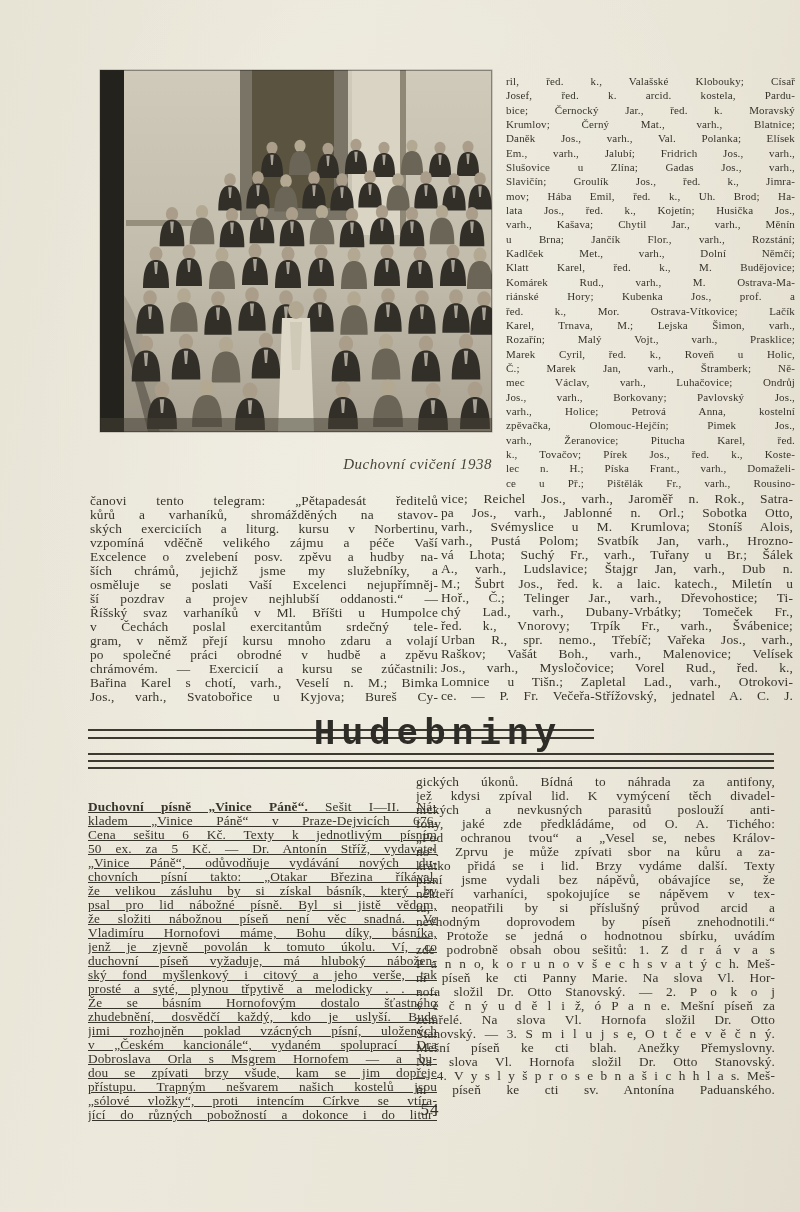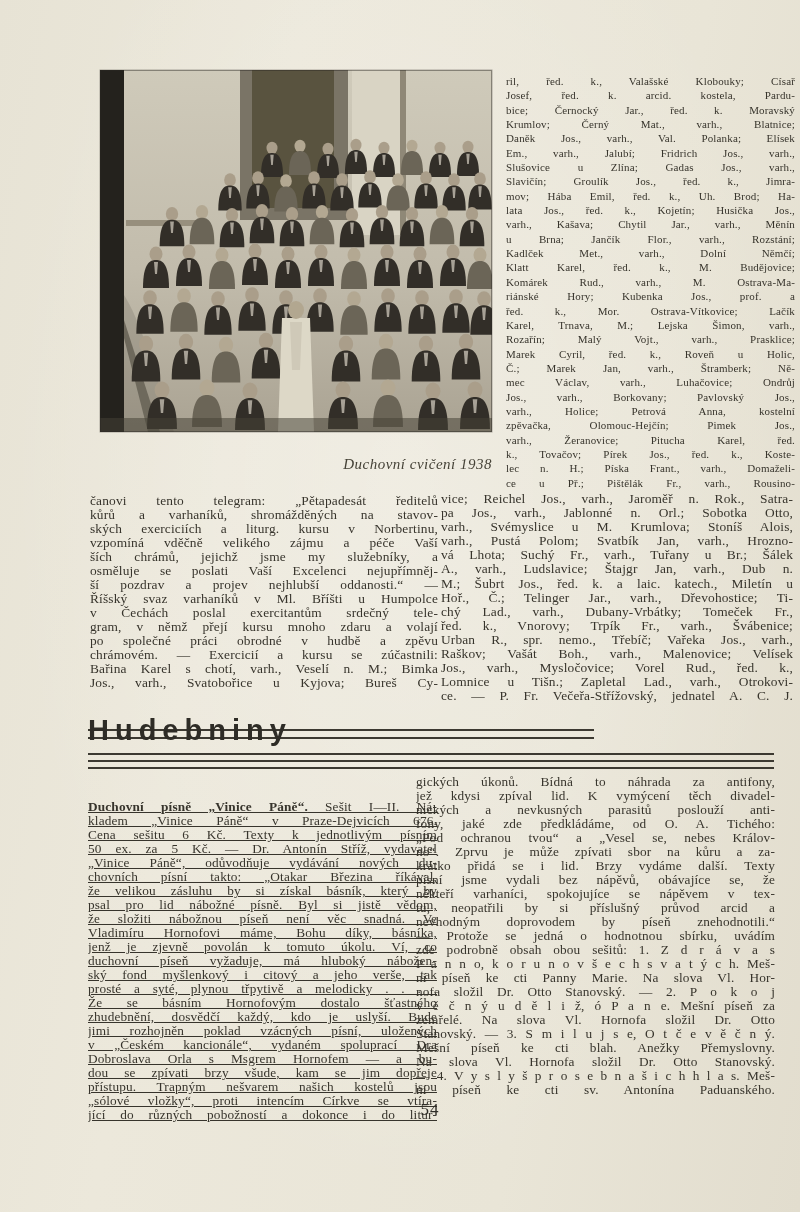--- a/index.html
+++ b/index.html
@@ -37,23 +37,23 @@
   }
   #photo-frame svg{display:block;}
   #photo-caption{
     position:absolute;left:100px;top:450px;width:392px;
     text-align:right;font-style:italic;font-size:15px;color:#454237;
     letter-spacing:.5px;
     margin-top:6px;
   }
   #section-heading{
     position:absolute;left:88px;top:714px;width:700px;
-    text-align:left;
-    font-family:Liberation Sans, sans-serif;
-    font-weight:bold;font-size:29px;letter-spacing:6px;color:#2e2c26;
+    text-align:center;
+    font-family:Liberation Mono, monospace;
+    font-weight:bold;font-size:36px;letter-spacing:6px;color:#2e2c26;
   }
   .rule{position:absolute;height:2px;background:#3c3931;}
   .rule.thin{height:1.5px;}
   #rule-a{left:88px;top:729px;width:506px;}
   #rule-b{left:88px;top:737px;width:506px;}
   #rule-c{left:88px;top:753px;width:686px;}
   #rule-d{left:88px;top:760px;width:686px;}
   #rule-e{left:88px;top:767px;width:686px;}
   #page-number{
     position:absolute;left:330px;top:1100px;width:200px;
@@ -222,20 +222,21 @@
       <div class="tline">Jos., varh., Mysločovice; Vorel Rud., řed. k.,</div>
       <div class="tline">Lomnice u Tišn.; Zapletal Lad., varh., Otrokovi-</div>
       <div class="tline">ce. — P. Fr. Večeřa-Střížovský, jednatel A. C. J.</div>
     </div>
 
   <div id="mid-left-col" class="textblock">
       <div class="tline">čanovi tento telegram: „Pětapadesát ředitelů</div>
       <div class="tline">kůrů a varhaníků, shromážděných na stavov-</div>
       <div class="tline">ských exerciciích a liturg. kursu v Norbertinu,</div>
       <div class="tline">vzpomíná vděčně velikého zájmu a péče Vaší</div>
+      <div class="tline">Excelence o zvelebení posv. zpěvu a hudby na-</div>
       <div class="tline">ších chrámů, jejichž jsme my služebníky, a</div>
       <div class="tline">osměluje se poslati Vaší Excelenci nejupřímněj-</div>
       <div class="tline">ší pozdrav a projev nejhlubší oddanosti.“ —</div>
       <div class="tline">Říšský svaz varhaníků v Ml. Bříšti u Humpolce</div>
       <div class="tline">v Čechách poslal exercitantům srdečný tele-</div>
       <div class="tline">gram, v němž přejí kursu mnoho zdaru a volají</div>
       <div class="tline">po společné práci obrodné v hudbě a zpěvu</div>
       <div class="tline">chrámovém. — Exercicií a kursu se zúčastnili:</div>
       <div class="tline">Bařina Karel s chotí, varh., Veselí n. M.; Bimka</div>
       <div class="tline">Jos., varh., Svatobořice u Kyjova; Bureš Cy-</div>

